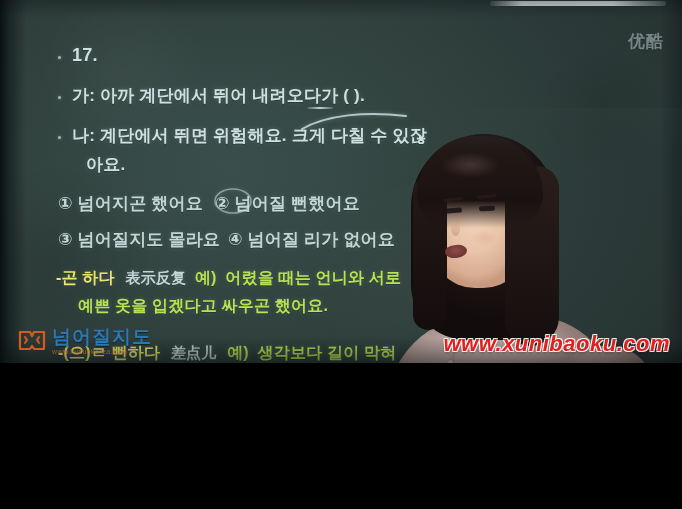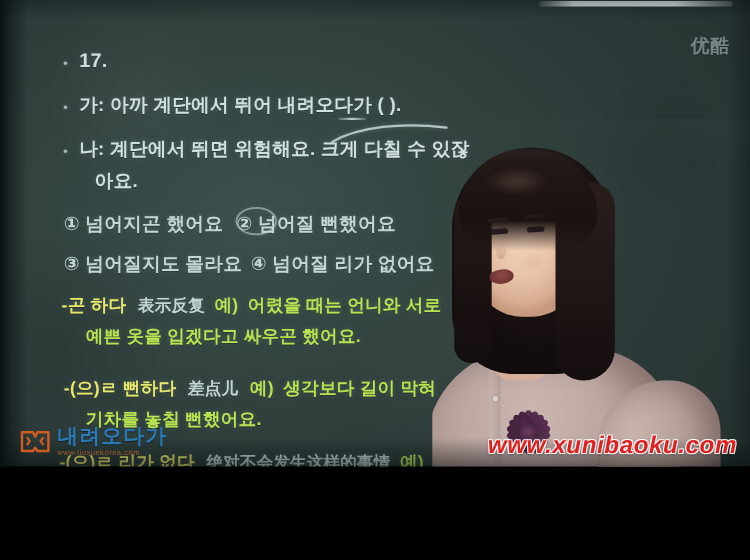--- a/index.html
+++ b/index.html
@@ -1,20 +1,20 @@
 <!DOCTYPE html>
 <html><head>
 <meta charset="utf-8">
 <style>
   html,body{margin:0;padding:0;background:#000;}
   body{font-family:"Liberation Sans","DejaVu Sans",sans-serif;}
 
   .screen{
     position:relative;
-    width:682px;height:424px;
+    width:682px;height:363px;
     overflow:hidden;
     background:
       radial-gradient(ellipse 520px 360px at 34% 46%, #3a4f4c 0%, #32433f 42%, #2b3a38 72%, #263331 100%);
   }
 
   
   .vignette{
     position:absolute;inset:0;
     background:
       linear-gradient(to right, rgba(8,14,16,.95) 0px, rgba(10,16,18,.55) 9px, rgba(0,0,0,0) 26px),
@@ -405,20 +405,20 @@
 
   <div class="youku">优酷</div>
 
   <div class="logo">
     <svg class="logo-mark" viewBox="0 0 28 24">
       <path d="M2 3 L12 3 L14 7 L16 3 L26 3 L26 20 L16 20 L14 17 L12 20 L2 20 Z" fill="none" stroke="#e4601f" stroke-width="2.2" stroke-linejoin="round"></path>
       <path d="M7 8 L9 11 L7 14" fill="none" stroke="#e4601f" stroke-width="2" stroke-linecap="round"></path>
       <path d="M21 8 L19 11 L21 14" fill="none" stroke="#e4601f" stroke-width="2" stroke-linecap="round"></path>
     </svg>
     <div class="logo-text">
-      <span class="logo-cn">내려오다가</span>
+      <span class="logo-cn">넘어질지도</span>
       <span class="logo-url">www.liuxuekorea.com</span>
     </div>
   </div>
 
   <div class="url-wm">www.xunibaoku.com</div>
 
 </div>
 
 </body></html>

